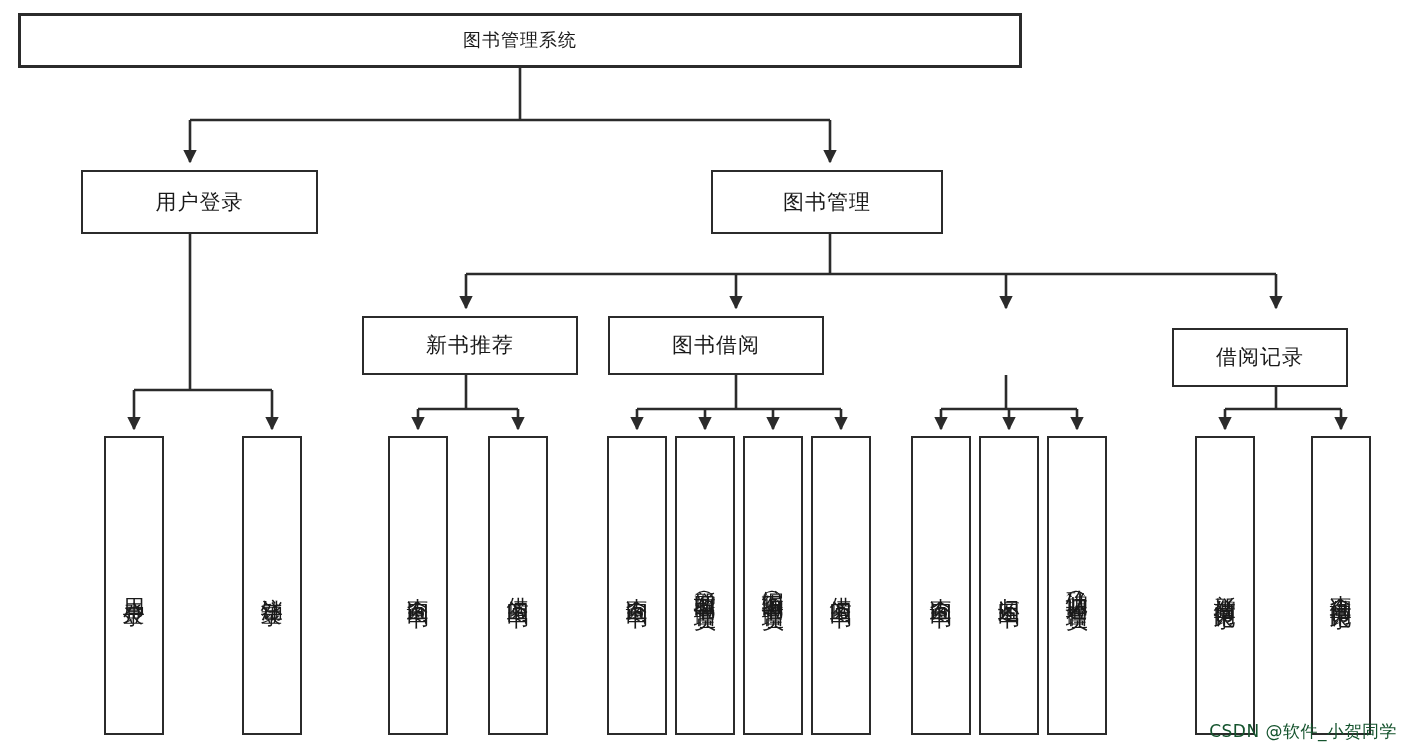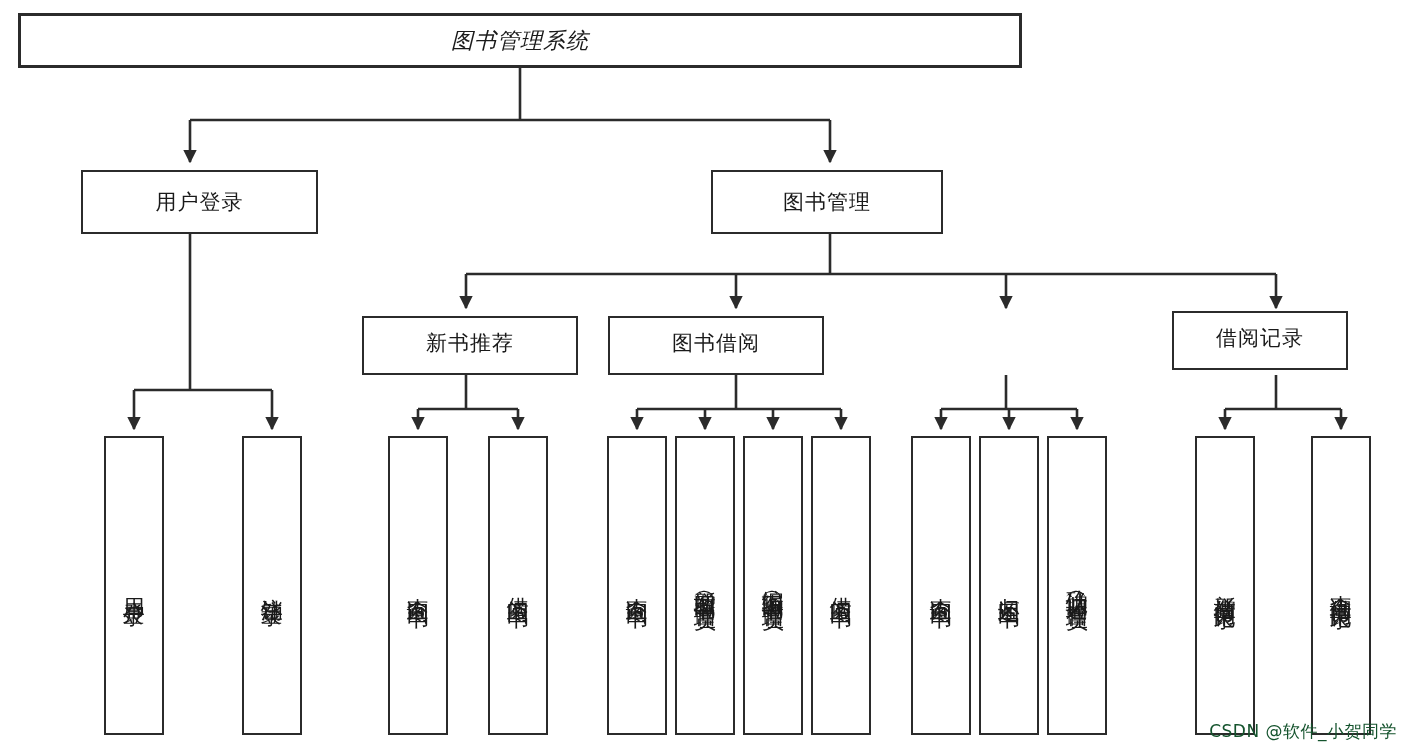--- a/index.html
+++ b/index.html
@@ -38,23 +38,23 @@
   }
   .node.level0 {
     border-width: 3px;
   }
   .node-label {
     font-size: 21px;
     line-height: 1.15;
     letter-spacing: 1px;
     white-space: nowrap;
   }
-  .node.level0 .node-label { font-size: 22px; font-style: italic; }
+  .node.level0 .node-label { font-size: 18px; }
   .node.level1 .node-label { font-size: 21px; }
-  .node.level2 .node-label { font-size: 21px; font-family: Liberation Mono, monospace; }
+  .node.level2 .node-label { font-size: 21px; }
   .leaf {
     align-items: center;
     justify-content: center;
   }
   .leaf .node-label {
     writing-mode: vertical-rl;
     text-orientation: upright;
     font-size: 22px;
     line-height: 1.35;
     letter-spacing: 3px;
@@ -138,21 +138,21 @@
   <div class="node level1" style="left:711px; top:170px; width:232px; height:64px;">
     <span class="node-label">图书管理</span>
   </div>
 
   <div class="node level2" style="left:362px; top:316px; width:216px; height:59px;">
     <span class="node-label">新书推荐</span>
   </div>
   <div class="node level2" style="left:608px; top:316px; width:216px; height:59px;">
     <span class="node-label">图书借阅</span>
   </div>
-  <div class="node level2" style="left:1172px; top:311px; width:176px; height:59px;">
+  <div class="node level2" style="left:1172px; top:328px; width:176px; height:59px;">
     <span class="node-label">借阅记录</span>
   </div>
 
   <div class="node leaf" style="left:104px; top:436px; width:60px; height:299px;">
     <span class="node-label">用户登录</span>
   </div>
   <div class="node leaf" style="left:242px; top:436px; width:60px; height:299px;">
     <span class="node-label">注销登录</span>
   </div>
 

